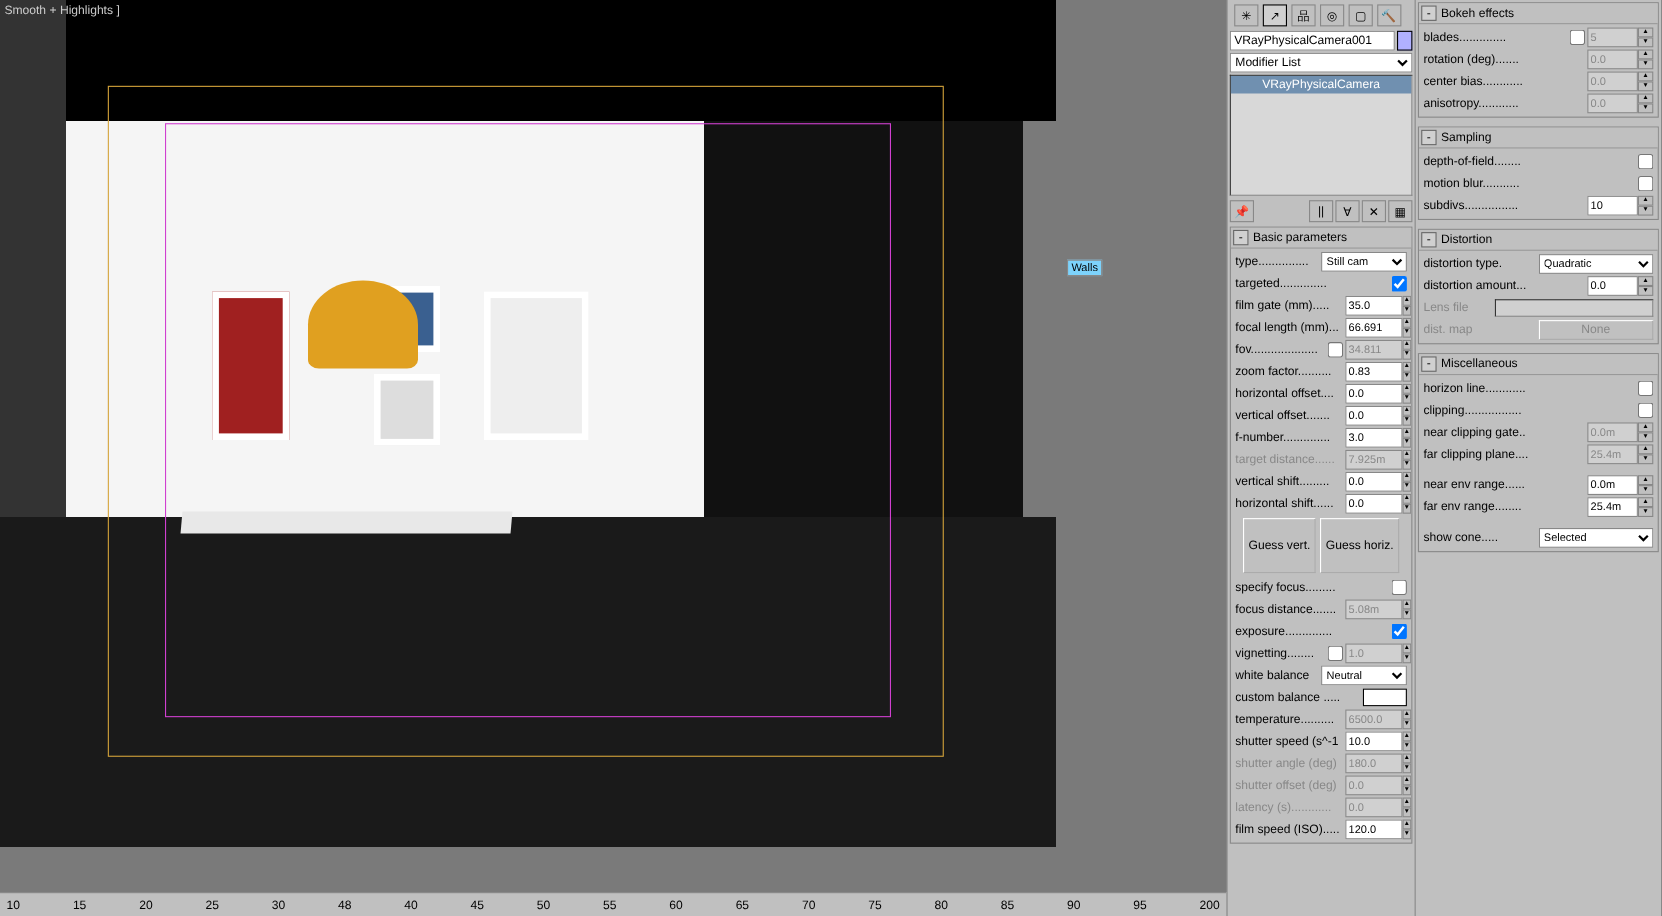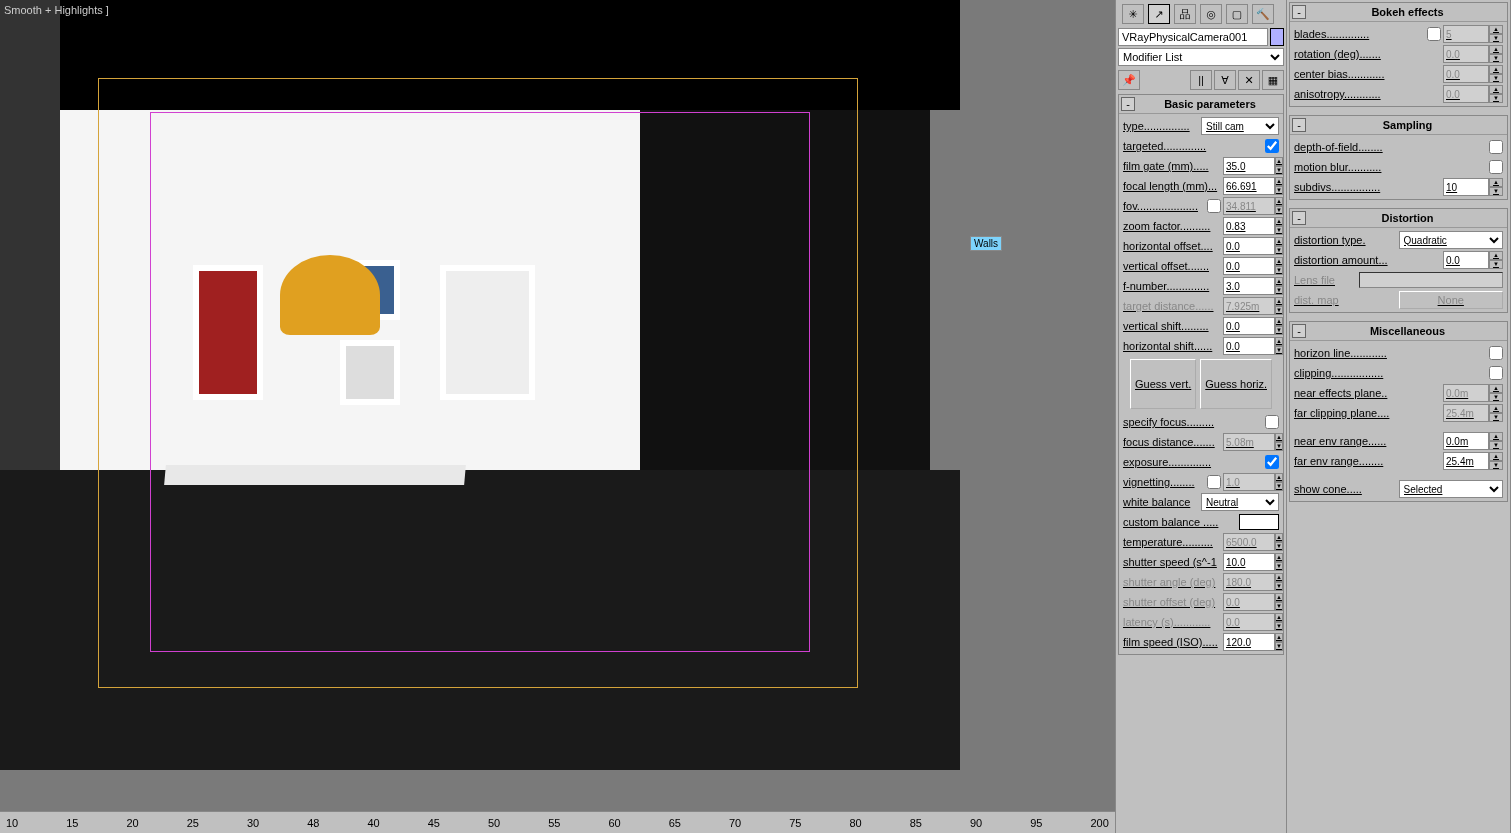--- a/index.html
+++ b/index.html
@@ -34,22 +34,22 @@
 .name-field input { flex:1; height:18px; border:1px solid #888; background:#fff; padding:0 3px; font-size:11px; }
 .color-swatch { width:18px; height:18px; border:1px solid #000; background:#b0b0ff; }
 .combo { display:flex; }
 .combo select, select { flex:1; height:18px; border:1px solid #888; background:#fff; font-size:11px; }
 .stack-list { border:1px inset #888; background:#d8d8d8; height:110px; }
 .stack-item { background:#7090b0; color:#fff; padding:2px 4px; text-align:center; font-size:11px; }
 .stack-tools { display:flex; gap:2px; padding:2px 0; align-items:center; justify-content:space-between; }
 .rollup { border:1px solid #888; background:#c0c0c0; }
 .rollup-head { display:flex; align-items:center; background:#c0c0c0; border-bottom:1px solid #999; padding:2px; }
 .rollup-head .minus { width:14px; height:14px; border:1px solid #666; background:#d0d0d0; text-align:center; line-height:12px; margin-right:4px; cursor:pointer; }
-.rollup-head .title { flex:1; text-align:center; font-weight:bold; }
-.rollup-body { padding:3px 4px; display:flex; flex-direction:column; gap:2px;text-decoration:underline; }
+.rollup-head .title { flex:1; font-weight:normal; }
+.rollup-body { padding:3px 4px; display:flex; flex-direction:column; gap:2px; }
 .row { display:flex; align-items:center; height:18px; gap:2px; }
 .row .lbl { flex:1; white-space:nowrap; overflow:hidden; font-size:11px; }
 .row .chk { width:14px; height:14px; }
 .spinner { display:flex; width:56px; height:18px; }
 .spinner input { width:52px; border:1px solid #888; background:#fff; font-size:10px; padding:0 2px; text-align:left; }
 .spinner.disabled input { background:#d0d0d0; color:#888; }
 .spin-btns { display:flex; flex-direction:column; width:14px; }
 .spin-btns div { flex:1; border:1px solid #888; background:#c0c0c0; font-size:6px; line-height:6px; text-align:center; cursor:pointer; }
 .row select { width:70px; height:18px; font-size:10px; }
 .btn { border:1px outset #fff; background:#c0c0c0; padding:18px 4px; cursor:pointer; font-size:11px; }
@@ -120,20 +120,23 @@
       <div class="icon-btn">▢</div>
       <div class="icon-btn">🔨</div>
     </div>
     <div class="name-field">
       <input type="text" value="VRayPhysicalCamera001" style="">
       <div class="color-swatch"></div>
     </div>
     <div class="combo">
       <select><option>Modifier List</option></select>
     </div>
+    <div class="stack-list">
+      <div class="stack-item">VRayPhysicalCamera</div>
+    </div>
     <div class="stack-tools">
       <div class="icon-btn">📌</div>
       <div style="display:flex; gap:2px;">
         <div class="icon-btn">||</div>
         <div class="icon-btn">∀</div>
         <div class="icon-btn">✕</div>
         <div class="icon-btn">▦</div>
       </div>
     </div>
 
@@ -474,21 +477,21 @@
       <div class="rollup-body">
         <div class="row">
             <span class="lbl">horizon line............</span>
             <input type="checkbox" class="chk" style="">
           </div>
         <div class="row">
             <span class="lbl">clipping.................</span>
             <input type="checkbox" class="chk" style="">
           </div>
         <div class="row">
-            <span class="lbl">near effects plane..</span>
+            <span class="lbl">near clipping gate..</span>
             <div class="spinner disabled">
               <input disabled="" value="0.0m" style="">
               <div class="spin-btns">
                 <div>▲</div>
                 <div>▼</div>
               </div>
             </div>
           </div>
         <div class="row">
             <span class="lbl">far clipping plane....</span>

